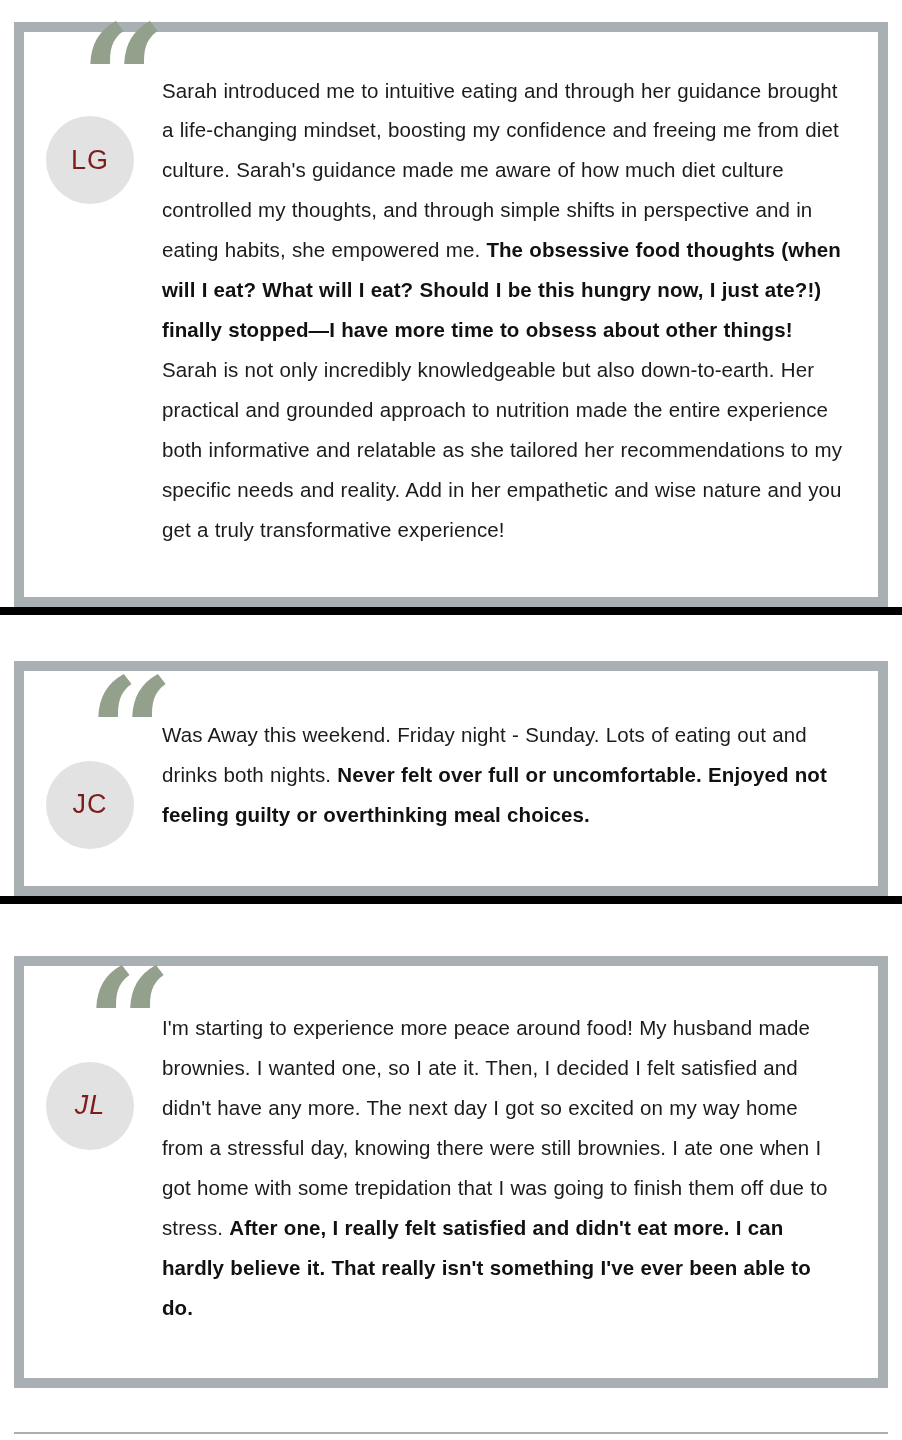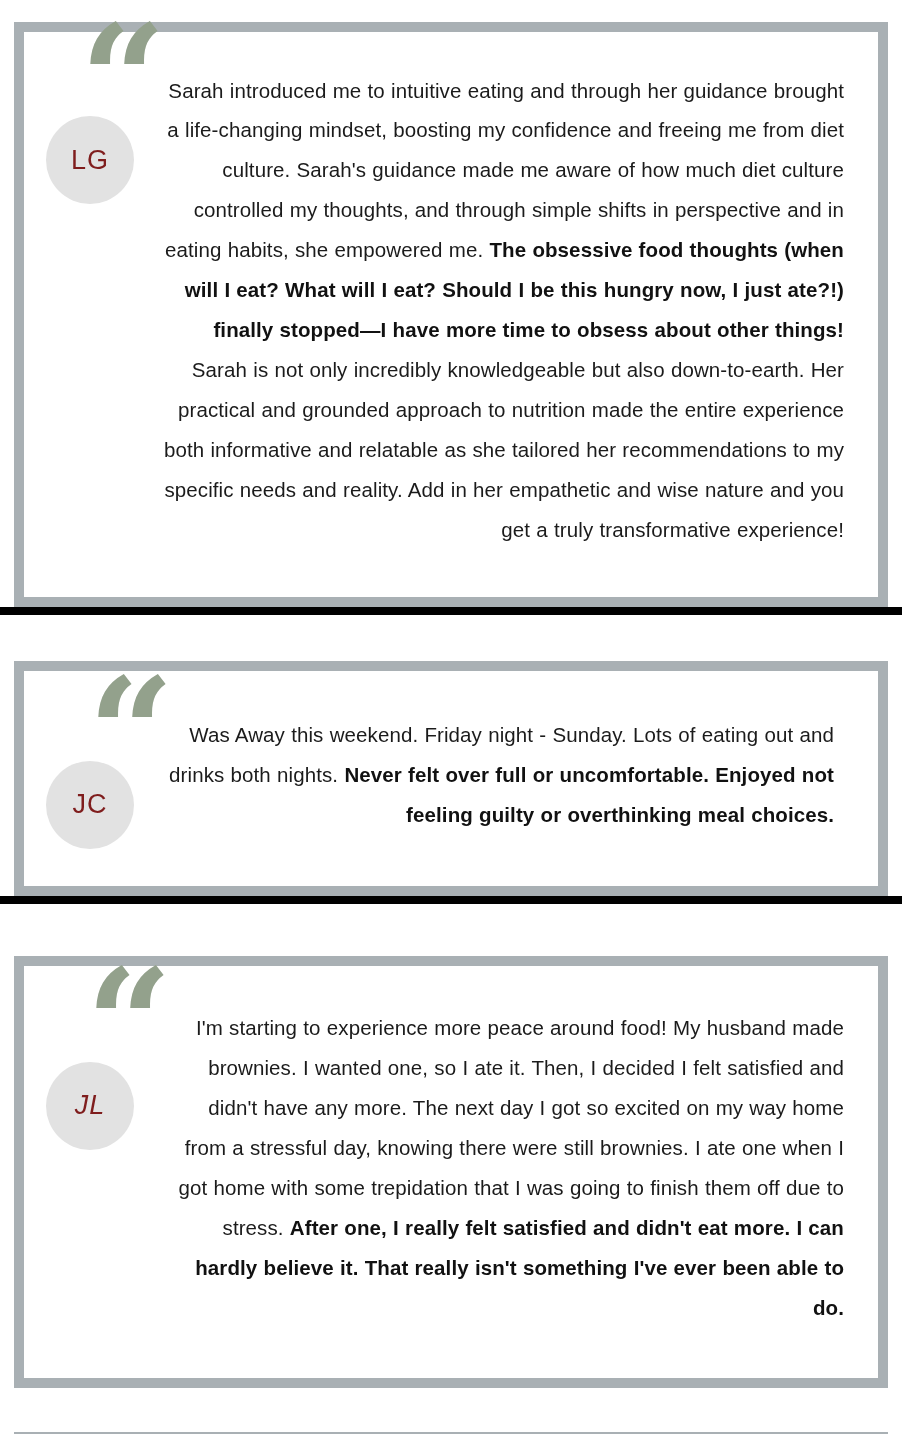--- a/index.html
+++ b/index.html
@@ -74,21 +74,20 @@
     flex: 1 1 auto;
     padding-left: 6px;
     padding-right: 4px;
   }
   .quote-text {
     font-size: 20.5px;
     line-height: 1.95;
     color: #1b1b1b;
     letter-spacing: 0.1px;
     word-spacing: 0.4px;
-    text-align: right;
   }
   .quote-text b {
     font-weight: 700;
     color: #111111;
   }
   
   .card-1 { margin-top: 22px; }
   .card-1 .card-inner { padding-top: 18px; padding-bottom: 26px; padding-right: 30px; }
   .card-1 .avatar-col { padding-top: 0; }
   .card-1 .quote-mark { top: -46px; left: 42px; }

